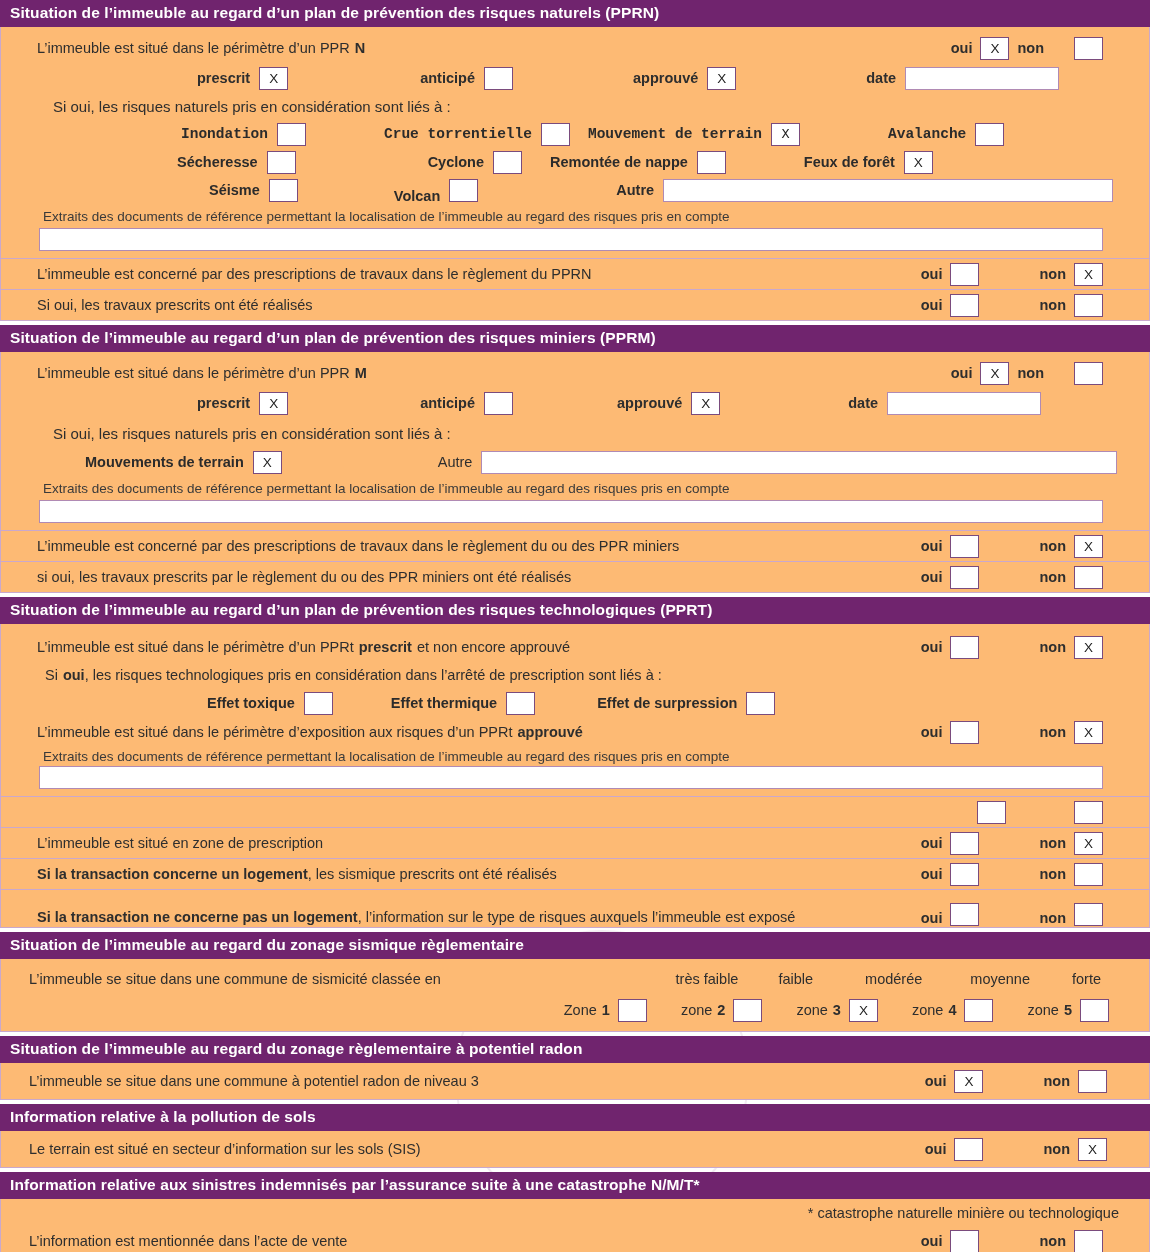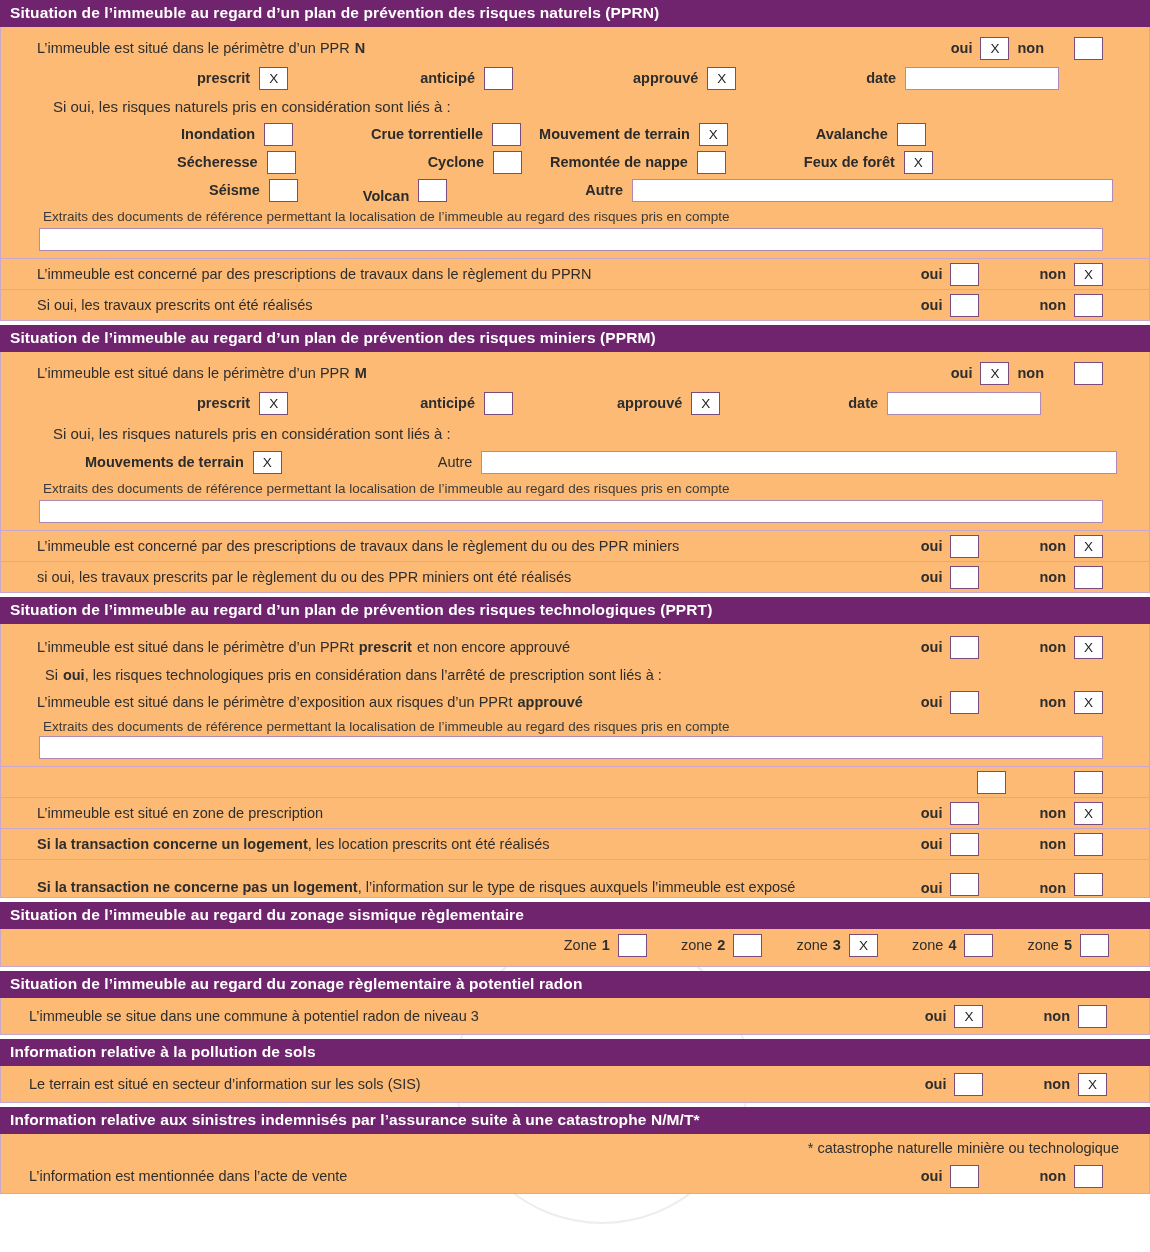--- a/index.html
+++ b/index.html
@@ -80,21 +80,21 @@
       <span class="lbl b" style="padding-left:120px;">approuvé</span>
       <span class="box" style="margin-left:9px;">X</span>
       <span class="lbl b" style="padding-left:130px;">date</span>
       <span class="field" style="width:152px;margin:0 46px 0 9px;"></span>
     </div>
 
     <div class="row" style="min-height:27px;">
       <span class="lbl" style="padding-left:52px;font-size:15px;">Si oui, les risques naturels pris en considération sont liés à :</span>
     </div>
 
-    <div class="row" style="min-height:28px;">
+    <div class="row" style="min-height:28px;font-family:Liberation Mono, monospace;">
       <span class="chk-lab" style="padding-left:180px;">Inondation</span>
       <span class="box" style="margin-left:9px;"></span>
       <span class="chk-lab" style="padding-left:78px;">Crue torrentielle</span>
       <span class="box" style="margin-left:9px;"></span>
       <span class="chk-lab" style="padding-left:18px;">Mouvement de terrain</span>
       <span class="box" style="margin-left:9px;">X</span>
       <span class="chk-lab" style="padding-left:88px;">Avalanche</span>
       <span class="box" style="margin-left:9px;"></span>
     </div>
 
@@ -105,21 +105,21 @@
       <span class="box" style="margin-left:9px;"></span>
       <span class="chk-lab" style="padding-left:28px;">Remontée de nappe</span>
       <span class="box" style="margin-left:9px;"></span>
       <span class="chk-lab" style="padding-left:78px;">Feux de forêt</span>
       <span class="box" style="margin-left:9px;">X</span>
     </div>
 
     <div class="row" style="min-height:28px;">
       <span class="chk-lab" style="padding-left:208px;">Séisme</span>
       <span class="box" style="margin-left:9px;"></span>
-      <span class="chk-lab" style="padding-left:65px;margin-top:12px;">Volcan</span>
+      <span class="chk-lab" style="padding-left:96px;margin-top:12px;">Volcan</span>
       <span class="box" style="margin-left:9px;"></span>
       <span class="chk-lab" style="padding-left:138px;">Autre</span>
       <span class="field grow" style="margin:0 36px 0 9px;"></span>
     </div>
 
     <div class="row" style="min-height:24px;">
       <span class="cap" style="padding-left:42px;">Extraits des documents de référence permettant la localisation de l’immeuble au regard des risques pris en compte</span>
     </div>
     <div class="longline"></div>
 
@@ -214,20 +214,28 @@
       <span class="lbl b" style="padding-left:60px;">non</span>
       <span class="box" style="margin:0 46px 0 8px;">X</span>
     </div>
 
     <div class="row" style="min-height:26px;">
       <span class="lbl" style="padding-left:44px;">Si</span>
       <span class="lbl b" style="padding-left:5px;">oui</span>
       <span class="lbl">, les risques technologiques pris en considération dans l’arrêté de prescription sont liés à :</span>
     </div>
 
+    <div class="row" style="min-height:30px;">
+      <span class="chk-lab" style="padding-left:206px;">Effet toxique</span>
+      <span class="box" style="margin-left:9px;"></span>
+      <span class="chk-lab" style="padding-left:58px;">Effet thermique</span>
+      <span class="box" style="margin-left:9px;"></span>
+      <span class="chk-lab" style="padding-left:62px;">Effet de surpression</span>
+      <span class="box" style="margin-left:9px;"></span>
+    </div>
 
     <div class="row" style="min-height:28px;">
       <span class="lbl pl">L’immeuble est situé dans le périmètre d’exposition aux risques d’un PPRt</span>
       <span class="lbl b" style="padding-left:5px;">approuvé</span>
       <span class="sp"></span>
       <span class="lbl b">oui</span>
       <span class="box" style="margin:0 0 0 8px;"></span>
       <span class="lbl b" style="padding-left:60px;">non</span>
       <span class="box" style="margin:0 46px 0 8px;">X</span>
     </div>
@@ -248,21 +256,21 @@
       <span class="lbl pl">L’immeuble est situé en zone de prescription</span>
       <span class="sp"></span>
       <span class="lbl b">oui</span>
       <span class="box" style="margin:0 0 0 8px;"></span>
       <span class="lbl b" style="padding-left:60px;">non</span>
       <span class="box" style="margin:0 46px 0 8px;">X</span>
     </div>
 
     <div class="row bordt">
       <span class="lbl b pl">Si la transaction concerne un logement</span>
-      <span class="lbl">, les location prescrits ont été réalisés</span>
+      <span class="lbl">, les sismique prescrits ont été réalisés</span>
       <span class="sp"></span>
       <span class="lbl b">oui</span>
       <span class="box" style="margin:0 0 0 8px;"></span>
       <span class="lbl b" style="padding-left:60px;">non</span>
       <span class="box" style="margin:0 46px 0 8px;"></span>
     </div>
 
     <div class="row bordt" style="align-items:flex-end;padding-top:6px;padding-bottom:1px;">
       <div style="padding-left:36px;max-width:870px;">
         <div>
@@ -272,20 +280,29 @@
       <span class="sp"></span>
       <span class="lbl b" style="margin-top:2px;">oui</span>
       <span class="box" style="margin:2px 0 0 8px;"></span>
       <span class="lbl b" style="padding-left:60px;margin-top:2px;">non</span>
       <span class="box" style="margin:2px 46px 0 8px;"></span>
     </div>
   </div>
 
   <div class="band" style="margin-top:4px;">Situation de l’immeuble au regard du zonage sismique règlementaire</div>
   <div class="sec">
+    <div class="row" style="min-height:30px;padding-top:5px;">
+      <span class="lbl" style="padding-left:28px;">L’immeuble se situe dans une commune de sismicité classée en</span>
+      <span class="sp"></span>
+      <span class="lbl" style="padding-left:0;">très faible</span>
+      <span class="lbl" style="padding-left:40px;">faible</span>
+      <span class="lbl" style="padding-left:52px;">modérée</span>
+      <span class="lbl" style="padding-left:48px;">moyenne</span>
+      <span class="lbl" style="padding-left:42px;padding-right:48px;">forte</span>
+    </div>
     <div class="row" style="min-height:32px;padding-bottom:5px;">
       <span class="sp"></span>
       <span class="lbl">Zone</span>
       <span class="lbl b" style="padding-left:5px;">1</span>
       <span class="box" style="margin-left:8px;"></span>
 
       <span class="lbl" style="padding-left:34px;">zone</span>
       <span class="lbl b" style="padding-left:5px;">2</span>
       <span class="box" style="margin-left:8px;"></span>
 

